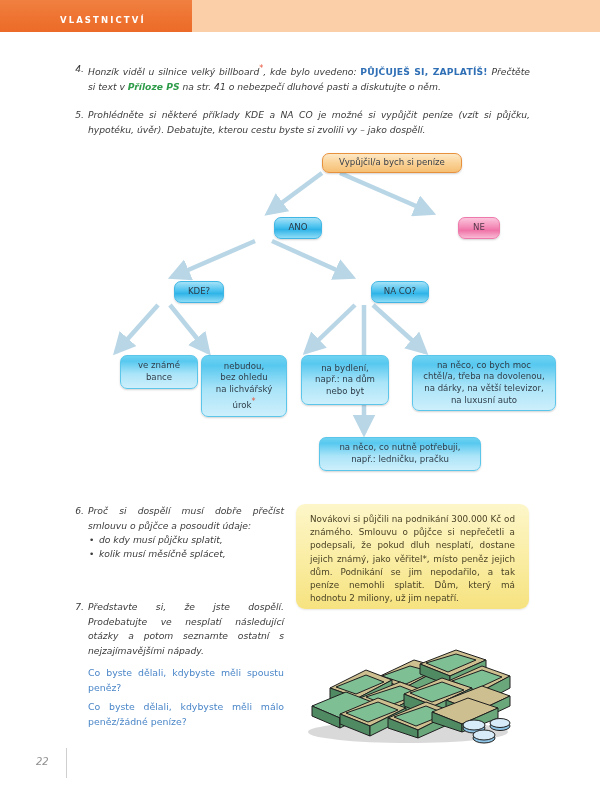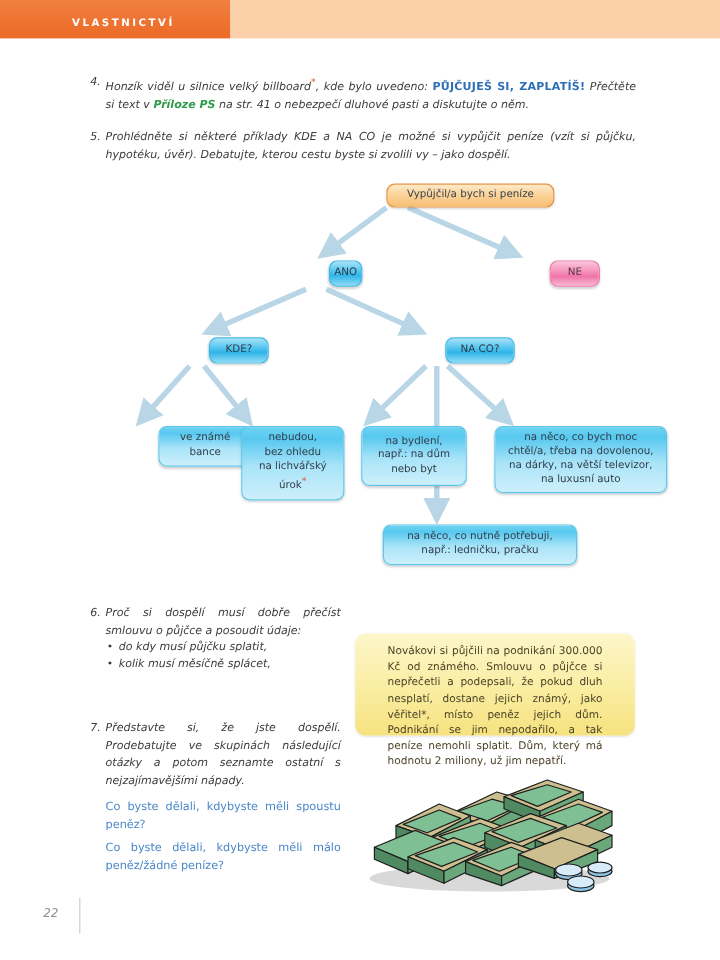--- a/index.html
+++ b/index.html
@@ -98,24 +98,24 @@
     color: #2f3d49;
   }
   .node-pink {
     background: linear-gradient(180deg, #fbc6dc 0%, #f48cb8 45%, #ef74a7 62%, #f9b9d4 100%);
     border: 1px solid #ee7aab;
     color: #53374a;
   }
 
   
   .yellow-box {
-    position: absolute; top: 528px; left: 296px; width: 233px; height: 85px;
+    position: absolute; top: 504px; left: 296px; width: 233px; height: 105px;
     background: linear-gradient(180deg, #fdf6c9 0%, #faeda2 55%, #f6e27f 100%);
     border-radius: 9px;
-    padding: 9px 27px;
+    padding: 9px 14px;
     font-size: 8.8px; line-height: 13.2px; color: #4b4326;
     text-align: justify;
     box-shadow: 0 1px 2px rgba(0,0,0,.10);
   }
 
   
   .money { position: absolute; top: 636px; left: 296px; width: 230px; height: 112px; }
 
   
   .footer { position: absolute; top: 748px; left: 36px; width: 140px; height: 34px; }
@@ -173,29 +173,29 @@
       <line x1="355" y1="160" x2="306" y2="207"></line>
 
       <line x1="373" y1="160" x2="425" y2="207"></line>
 
       <line x1="364" y1="160" x2="364" y2="288"></line>
     </g>
   </svg>
 
   <div class="node node-orange" style="left:286px; top:8px; width:140px; height:20px;">Vypůjčil/a bych si peníze</div>
 
-  <div class="node node-blue" style="left:238px; top:72px; width:28px; height:22px;">ANO</div>
+  <div class="node node-blue" style="left:238px; top:72px; width:48px; height:22px;">ANO</div>
 
   <div class="node node-pink" style="left:422px; top:72px; width:42px; height:22px;">NE</div>
 
   <div class="node node-blue" style="left:138px; top:136px; width:50px; height:22px;">KDE?</div>
 
   <div class="node node-blue" style="left:335px; top:136px; width:58px; height:22px;">NA CO?</div>
 
-  <div class="node node-lightblue" style="left:96px; top:210px; width:78px; height:34px;">ve známé bance</div>
+  <div class="node node-lightblue" style="left:84px; top:210px; width:78px; height:34px;">ve známé bance</div>
 
   <div class="node node-lightblue" style="left:165px; top:210px; width:86px; height:62px; flex-direction:column;">
     <span>nebudou,</span>
     <span>bez ohledu</span>
     <span>na lichvářský</span>
     <span><span>úrok</span><span class="sup-star">*</span></span>
   </div>
 
   <div class="node node-lightblue" style="left:265px; top:210px; width:88px; height:50px;">na bydlení, např.: na dům nebo byt</div>
 
@@ -210,21 +210,21 @@
     <div>Proč si dospělí musí dobře přečíst smlouvu o půjčce a posoudit údaje:</div>
     <ul class="sub-list">
       <li>do kdy musí půjčku splatit,</li>
       <li>kolik musí měsíčně splácet,</li>
     </ul>
   </div>
 </div>
 
 <div class="item" id="item7">
   <div class="item-num">7.</div>
-  <div class="item-body">Představte si, že jste dospělí. Prodebatujte ve skupinách následující otázky a potom seznamte ostatní s nejzajímavějšími nápady.</div>
+  <div class="item-body">Představte si, že jste dospělí. Prodebatujte ve nesplatí následující otázky a potom seznamte ostatní s nejzajímavějšími nápady.</div>
 </div>
 
 <div class="q-blue" id="q1">Co byste dělali, kdybyste měli spoustu peněz?</div>
 <div class="q-blue" id="q2">Co byste dělali, kdybyste měli málo peněz/žádné peníze?</div>
 
 <div class="yellow-box">Novákovi si půjčili na podnikání 300.000 Kč od známého. Smlouvu o půjčce si nepřečetli a podepsali, že pokud dluh nesplatí, dostane jejich známý, jako věřitel*, místo peněz jejich dům. Podnikání se jim nepodařilo, a tak peníze nemohli splatit. Dům, který má hodnotu 2 miliony, už jim nepatří.</div>
 
 <div class="money">
   <svg width="230" height="112" viewBox="0 0 230 112">
     <ellipse cx="112" cy="96" rx="100" ry="11" fill="#b9b9b9" opacity="0.55"></ellipse>

